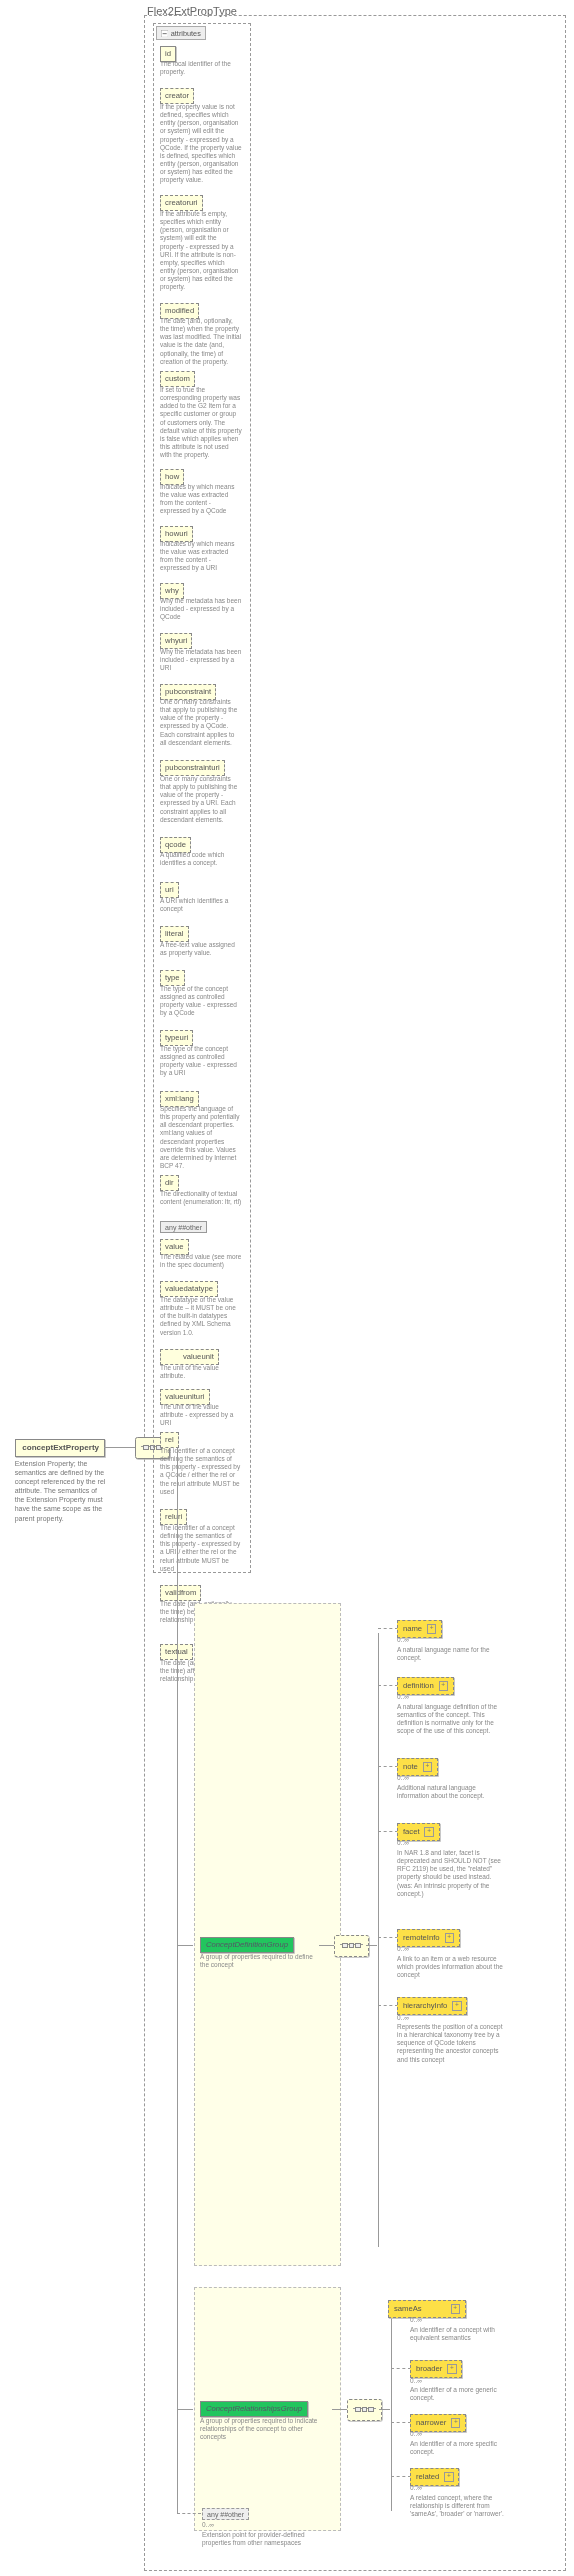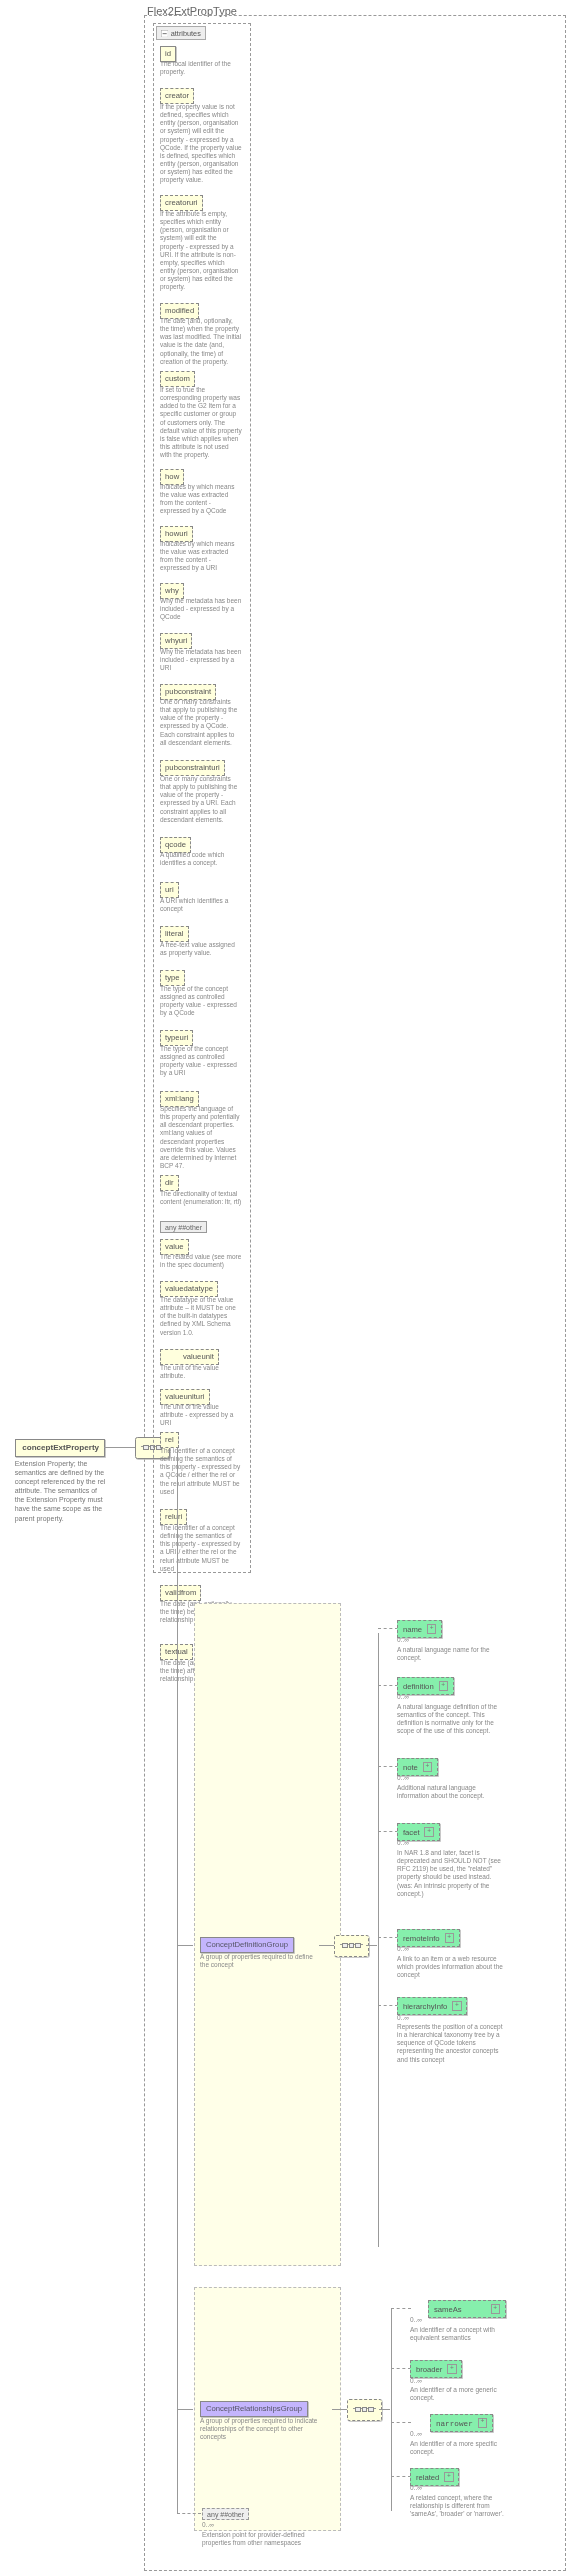--- a/index.html
+++ b/index.html
@@ -8,35 +8,35 @@
   .dashed-block{position:absolute;border:0.8px dashed #999;box-sizing:border-box}
   .root-box{position:absolute;border:0.8px solid #888;background:#FFFFDD;padding:3.3px 6.5px;box-shadow:0.8px 0.8px 0 #bbb;box-sizing:border-box}
   .root-box .lbl{font-weight:bold;font-size:8.1px;color:#555}
   .desc-box{position:absolute;color:#777;font-size:7px;line-height:1.3;width:81px}
   .attr-head{position:absolute;border:0.8px solid #aaa;background:#eee;padding:1.6px 4.1px;font-size:7.3px;color:#555}
   .attr-head svg{vertical-align:middle;margin-right:2.4px}
   .attr-box{position:absolute;background:#FFFFDD;padding:2.4px 4.1px;font-size:7.7px;color:#555;box-sizing:border-box}
   .attr-box.solid{border:0.8px solid #888;box-shadow:0.8px 0.8px 0 #bbb}
   .attr-box.dashed{border:0.8px dashed #888}
   .attr-doc{position:absolute;color:#888;font-size:6.5px;line-height:1.25;box-sizing:border-box;padding-right:3.3px}
-  .child-box{position:absolute;background:#86efac;padding:3.3px 4.9px;border:0.8px dashed #888;box-shadow:0.8px 0.8px 0 #bbb;font-size:7.7px;color:#555;display:flex;align-items:flex-end;box-sizing:border-box}
+  .child-box{position:absolute;background:#fde047;padding:3.3px 4.9px;border:0.8px dashed #888;box-shadow:0.8px 0.8px 0 #bbb;font-size:7.7px;color:#555;display:flex;align-items:flex-start;box-sizing:border-box}
   .child-box .plus{width:7.3px;height:7.3px;border:0.8px solid #999;margin-left:4.9px;font-size:6.5px;line-height:6.5px;text-align:center;color:#777;flex-shrink:0}
   .child-box .lbl{flex:1}
   .child-doc{position:absolute;color:#888;font-size:6.5px;line-height:1.25;box-sizing:border-box}
   .connector{position:absolute;background:#999}
   .connector.d{background:transparent;border-top:0.8px dashed #999}
   .vconn{position:absolute;width:0.8px;background:#999}
   .seq-box{position:absolute;width:33px;height:19.5px;border:0.8px solid #888;background:#FFFFDD;border-radius:2.4px;box-shadow:0.8px 0.8px 0 #bbb}
   .seq-box.dashed{border-style:dashed}
   .seq-box:before{content:"";display:block;position:absolute;left:4.9px;top:8.1px;width:23px;border-top:0.8px solid #999}
   .seq-box .d1,.seq-box .d2,.seq-box .d3{position:absolute;width:3.3px;height:3.3px;background:#eee;border:0.8px solid #888;top:6.5px}
   .seq-box .d1{left:7.3px}.seq-box .d2{left:14px}.seq-box .d3{left:20.3px}
   .any-got{position:absolute;background:#eee;border:0.8px solid #999;padding:1.6px 4.1px;font-size:7px;color:#666}
   .group-frame{position:absolute;border:0.8px dashed #bbb;background:#FFFFE8;box-sizing:border-box}
-  .group-title{position:absolute;background:#c4b5fd;border:0.8px solid #888;padding:2.4px 4.9px;font-size:7.7px;color:#556;box-shadow:0.8px 0.8px 0 #bbb;}
+  .group-title{position:absolute;background:#22c55e;border:0.8px solid #888;padding:2.4px 4.9px;font-size:7.7px;color:#556;box-shadow:0.8px 0.8px 0 #bbb;font-style:italic}
   .group-doc{position:absolute;color:#888;font-size:6.5px;line-height:1.25}
   .leaf-occ{position:absolute;font-size:6.5px;color:#888}
 </style>
 </head>
 <body>
 <div class="canvas">
 
 <div class="title-label" style="left:147px;top:4.9px">Flex2ExtPropType</div>
 
 <div class="dashed-block" style="left:144px;top:14.7px;width:422px;height:2556px"></div>
@@ -184,35 +184,35 @@
 <div class="connector" style="left:332px;top:2409px;width:14.7px;height:0.8px"></div>
 <div class="seq-box dashed" style="left:347px;top:2399px">
       <span class="d1"></span>
       <span class="d2"></span>
       <span class="d3"></span>
     </div>
 <div class="connector" style="left:379px;top:2409px;width:11.4px;height:0.8px"></div>
 <div class="vconn" style="left:391px;top:2308px;height:203px"></div>
 <div id="crg-items">
       <div class="connector d" style="left: 391px; top: 2308px; width: 19.5px;"></div>
-      <div class="child-box" style="left: 428px; top: 2300px; gap: 24px;">
+      <div class="child-box" style="left: 388px; top: 2300px; gap: 24px;">
         <span class="lbl">sameAs</span>
         <span class="plus">+</span>
       </div>
       <div class="leaf-occ" style="left: 410px; top: 2316px;">0..∞</div>
       <div class="child-doc" style="left: 410px; top: 2326px; width: 106px;">An identifier of a concept with equivalent semantics</div>
       <div class="connector d" style="left: 391px; top: 2368px; width: 19.5px;"></div>
       <div class="child-box" style="left: 410px; top: 2360px;">
         <span class="lbl">broader</span>
         <span class="plus">+</span>
       </div>
       <div class="leaf-occ" style="left: 410px; top: 2377px;">0..∞</div>
       <div class="child-doc" style="left: 410px; top: 2386px; width: 106px;">An identifier of a more generic concept.</div>
       <div class="connector d" style="left: 391px; top: 2422px; width: 19.5px;"></div>
-      <div class="child-box" style="left: 430px; top: 2414px; font-family: Liberation Mono, monospace;">
+      <div class="child-box" style="left: 410px; top: 2414px;">
         <span class="lbl">narrower</span>
         <span class="plus">+</span>
       </div>
       <div class="leaf-occ" style="left: 410px; top: 2430px;">0..∞</div>
       <div class="child-doc" style="left: 410px; top: 2440px; width: 106px;">An identifier of a more specific concept.</div>
       <div class="connector d" style="left: 391px; top: 2476px; width: 19.5px;"></div>
       <div class="child-box" style="left: 410px; top: 2468px;">
         <span class="lbl">related</span>
         <span class="plus">+</span>
       </div>

